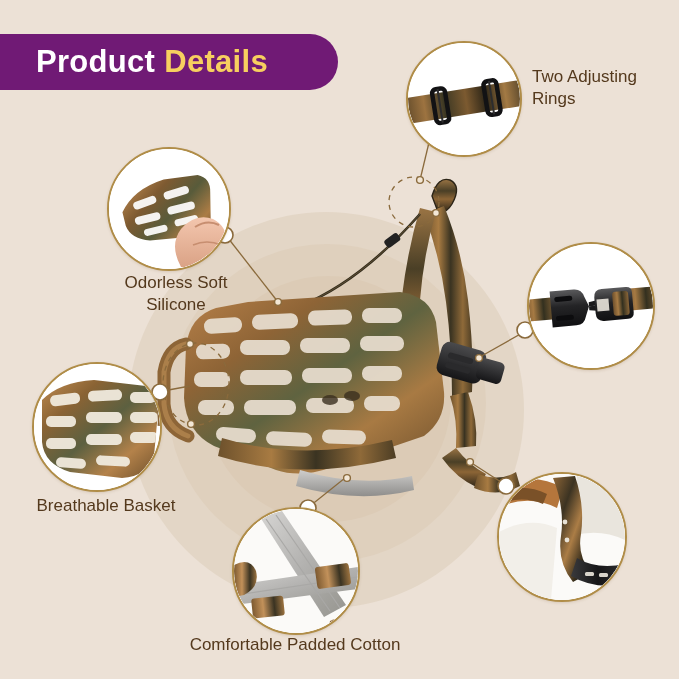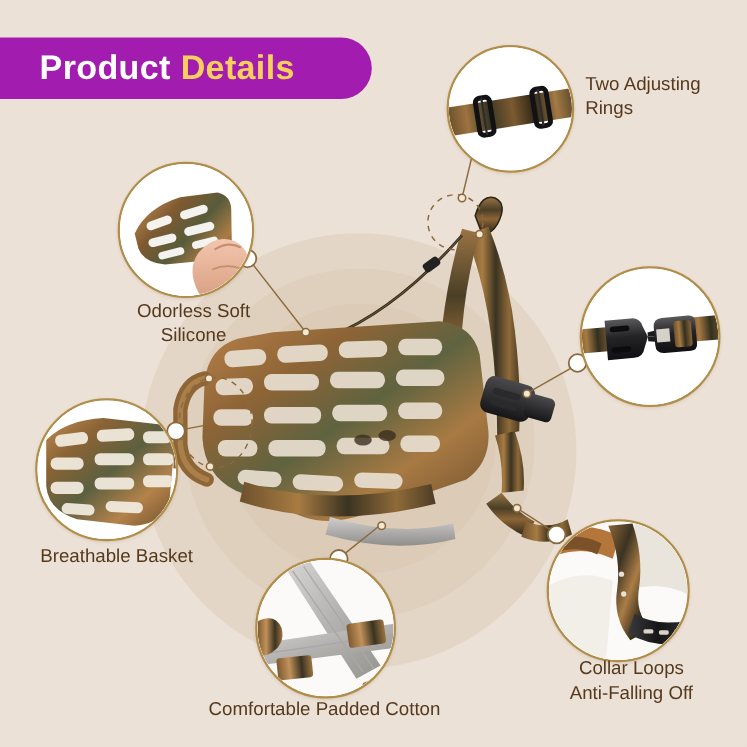--- a/index.html
+++ b/index.html
@@ -13,21 +13,21 @@
 
   
   .bgring{position:absolute;border-radius:50%;}
   .bgring.r1{left:128px;top:212px;width:396px;height:396px;background:#e3d6c6;}
   .bgring.r2{left:168px;top:244px;width:318px;height:318px;background:#dfd0bd;}
   .bgring.r3{left:205px;top:276px;width:246px;height:246px;background:#dccbb6;}
 
   
   .banner{
     position:absolute;left:0;top:34px;width:338px;height:56px;
-    background:#a21caf;
+    background:#701a75;
     border-radius:0 28px 28px 0;
     display:flex;align-items:center;
   }
   .banner-text{
     margin-left:36px;
     font-size:31px;font-weight:bold;letter-spacing:.3px;
     white-space:nowrap;
   }
   .banner-text .w1{color:#ffffff;}
   .banner-text .w2{color:#f7cf5f;margin-left:9px;}
@@ -436,16 +436,14 @@
 Silicone</div>
 
   <div class="label l" style="left:532px;top:66px;width:145px;">Two Adjusting
 Rings</div>
 
 
   <div class="label c" style="left:16px;top:495px;width:180px;">Breathable Basket</div>
 
   <div class="label c" style="left:164px;top:634px;width:262px;">Comfortable Padded Cotton</div>
 
-  <div class="label c" style="left:490px;top:597px;width:168px;">Collar Loops
-Anti-Falling Off</div>
 
 </div>
 
 </body></html>

